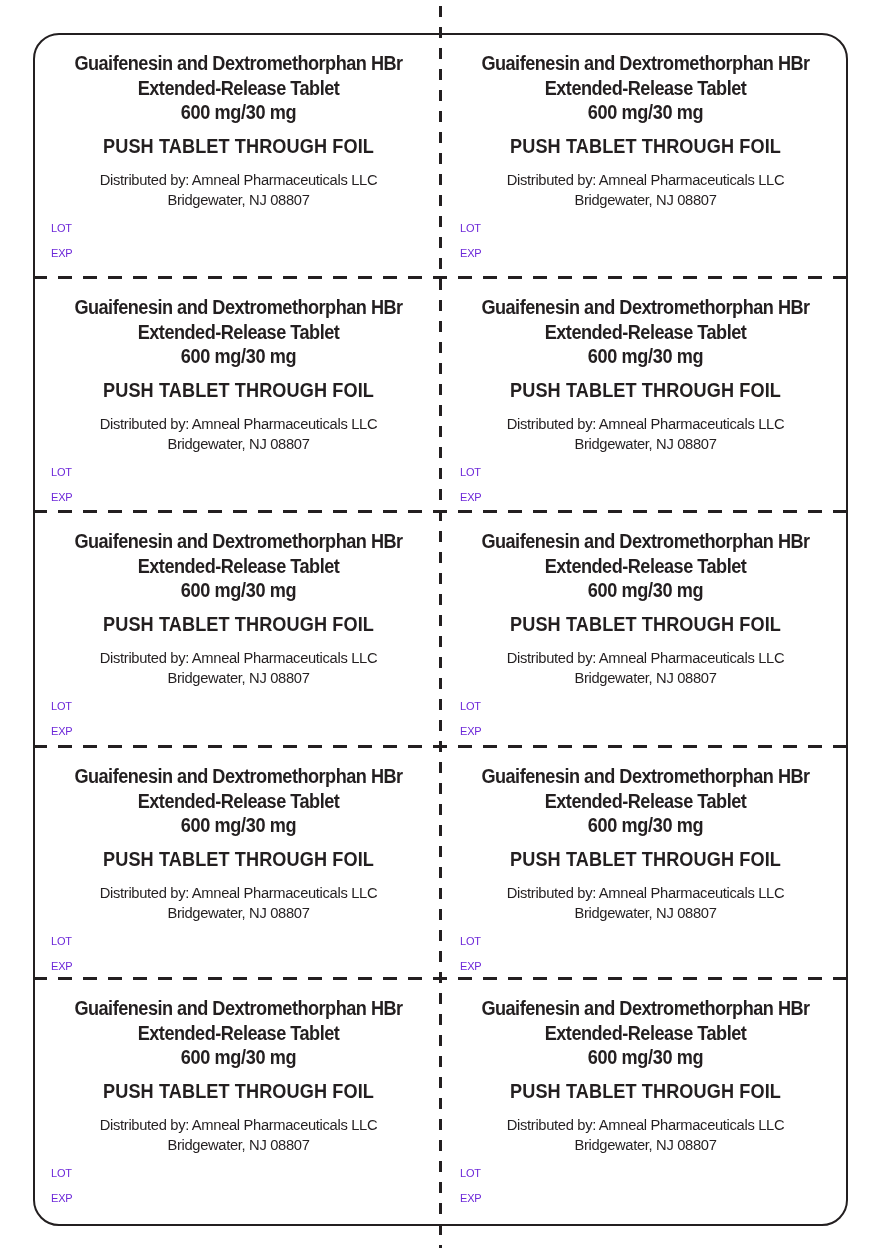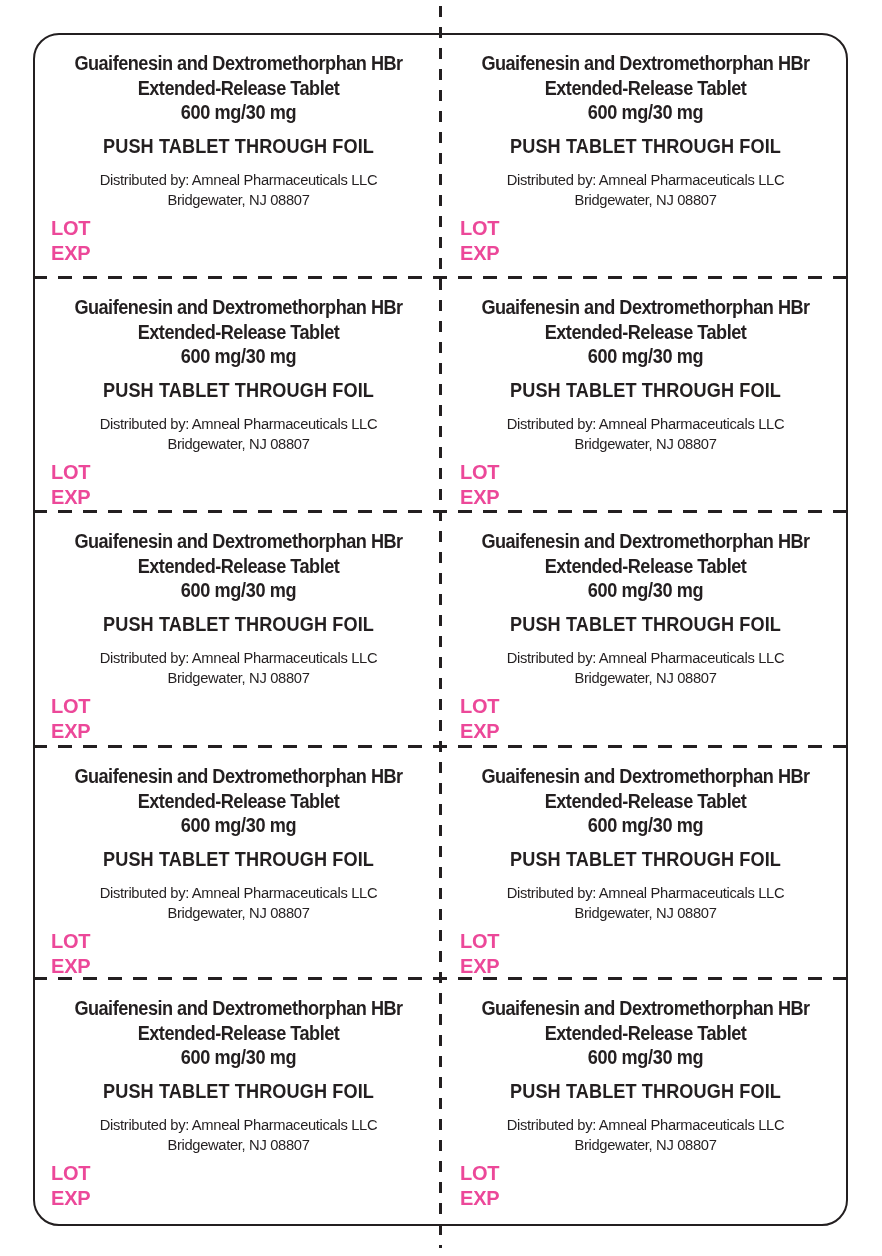--- a/index.html
+++ b/index.html
@@ -142,25 +142,25 @@
     margin-top: 13px;
     transform: scaleX(0.95);
     transform-origin: center top;
     white-space: nowrap;
   }
   .lotexp-block {
     margin-top: 6px;
     text-align: left;
   }
   .lot-line, .exp-line {
-    font-weight: bold;
-    font-size: 20px;
+    font-weight: normal;
+    font-size: 11px;
     line-height: 25px;
     letter-spacing: -0.2px;
-    color: #ec4899;
+    color: #6d28d9;
   }
 </style>
 </head>
 <body>
 
 <div id="sheet">
 
   <div class="outer-border"></div>
 
   <div class="label-grid">

